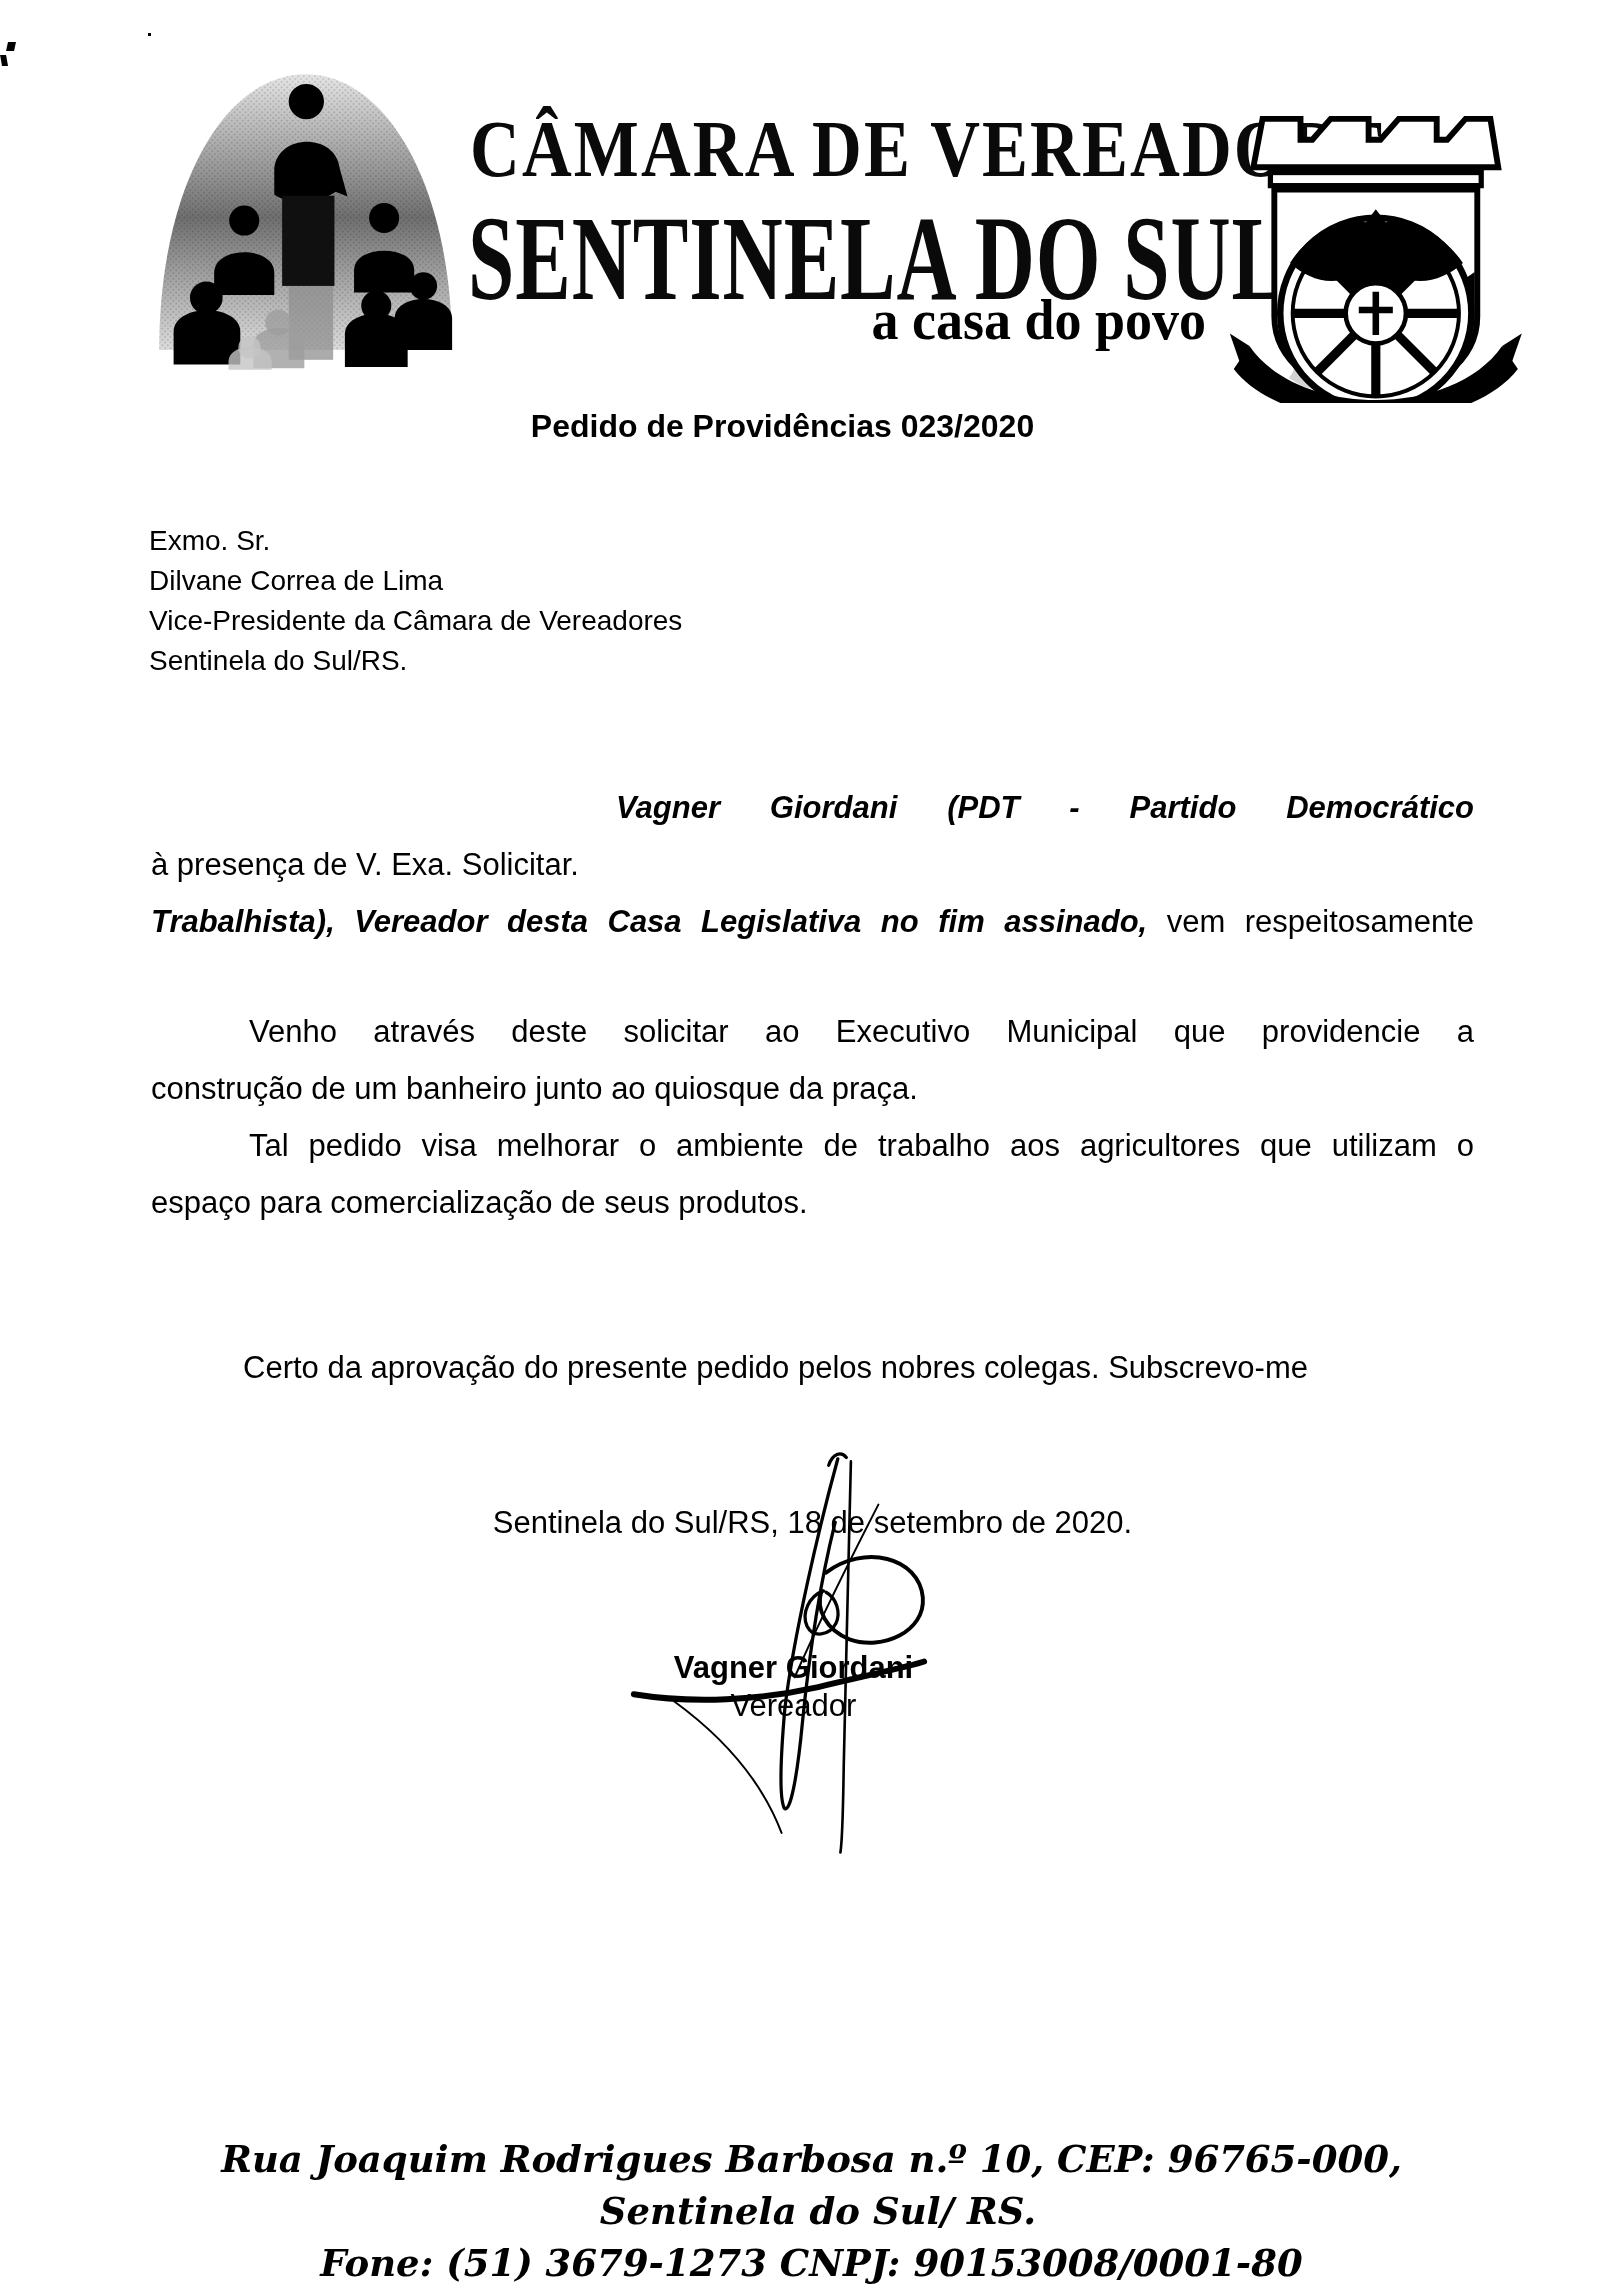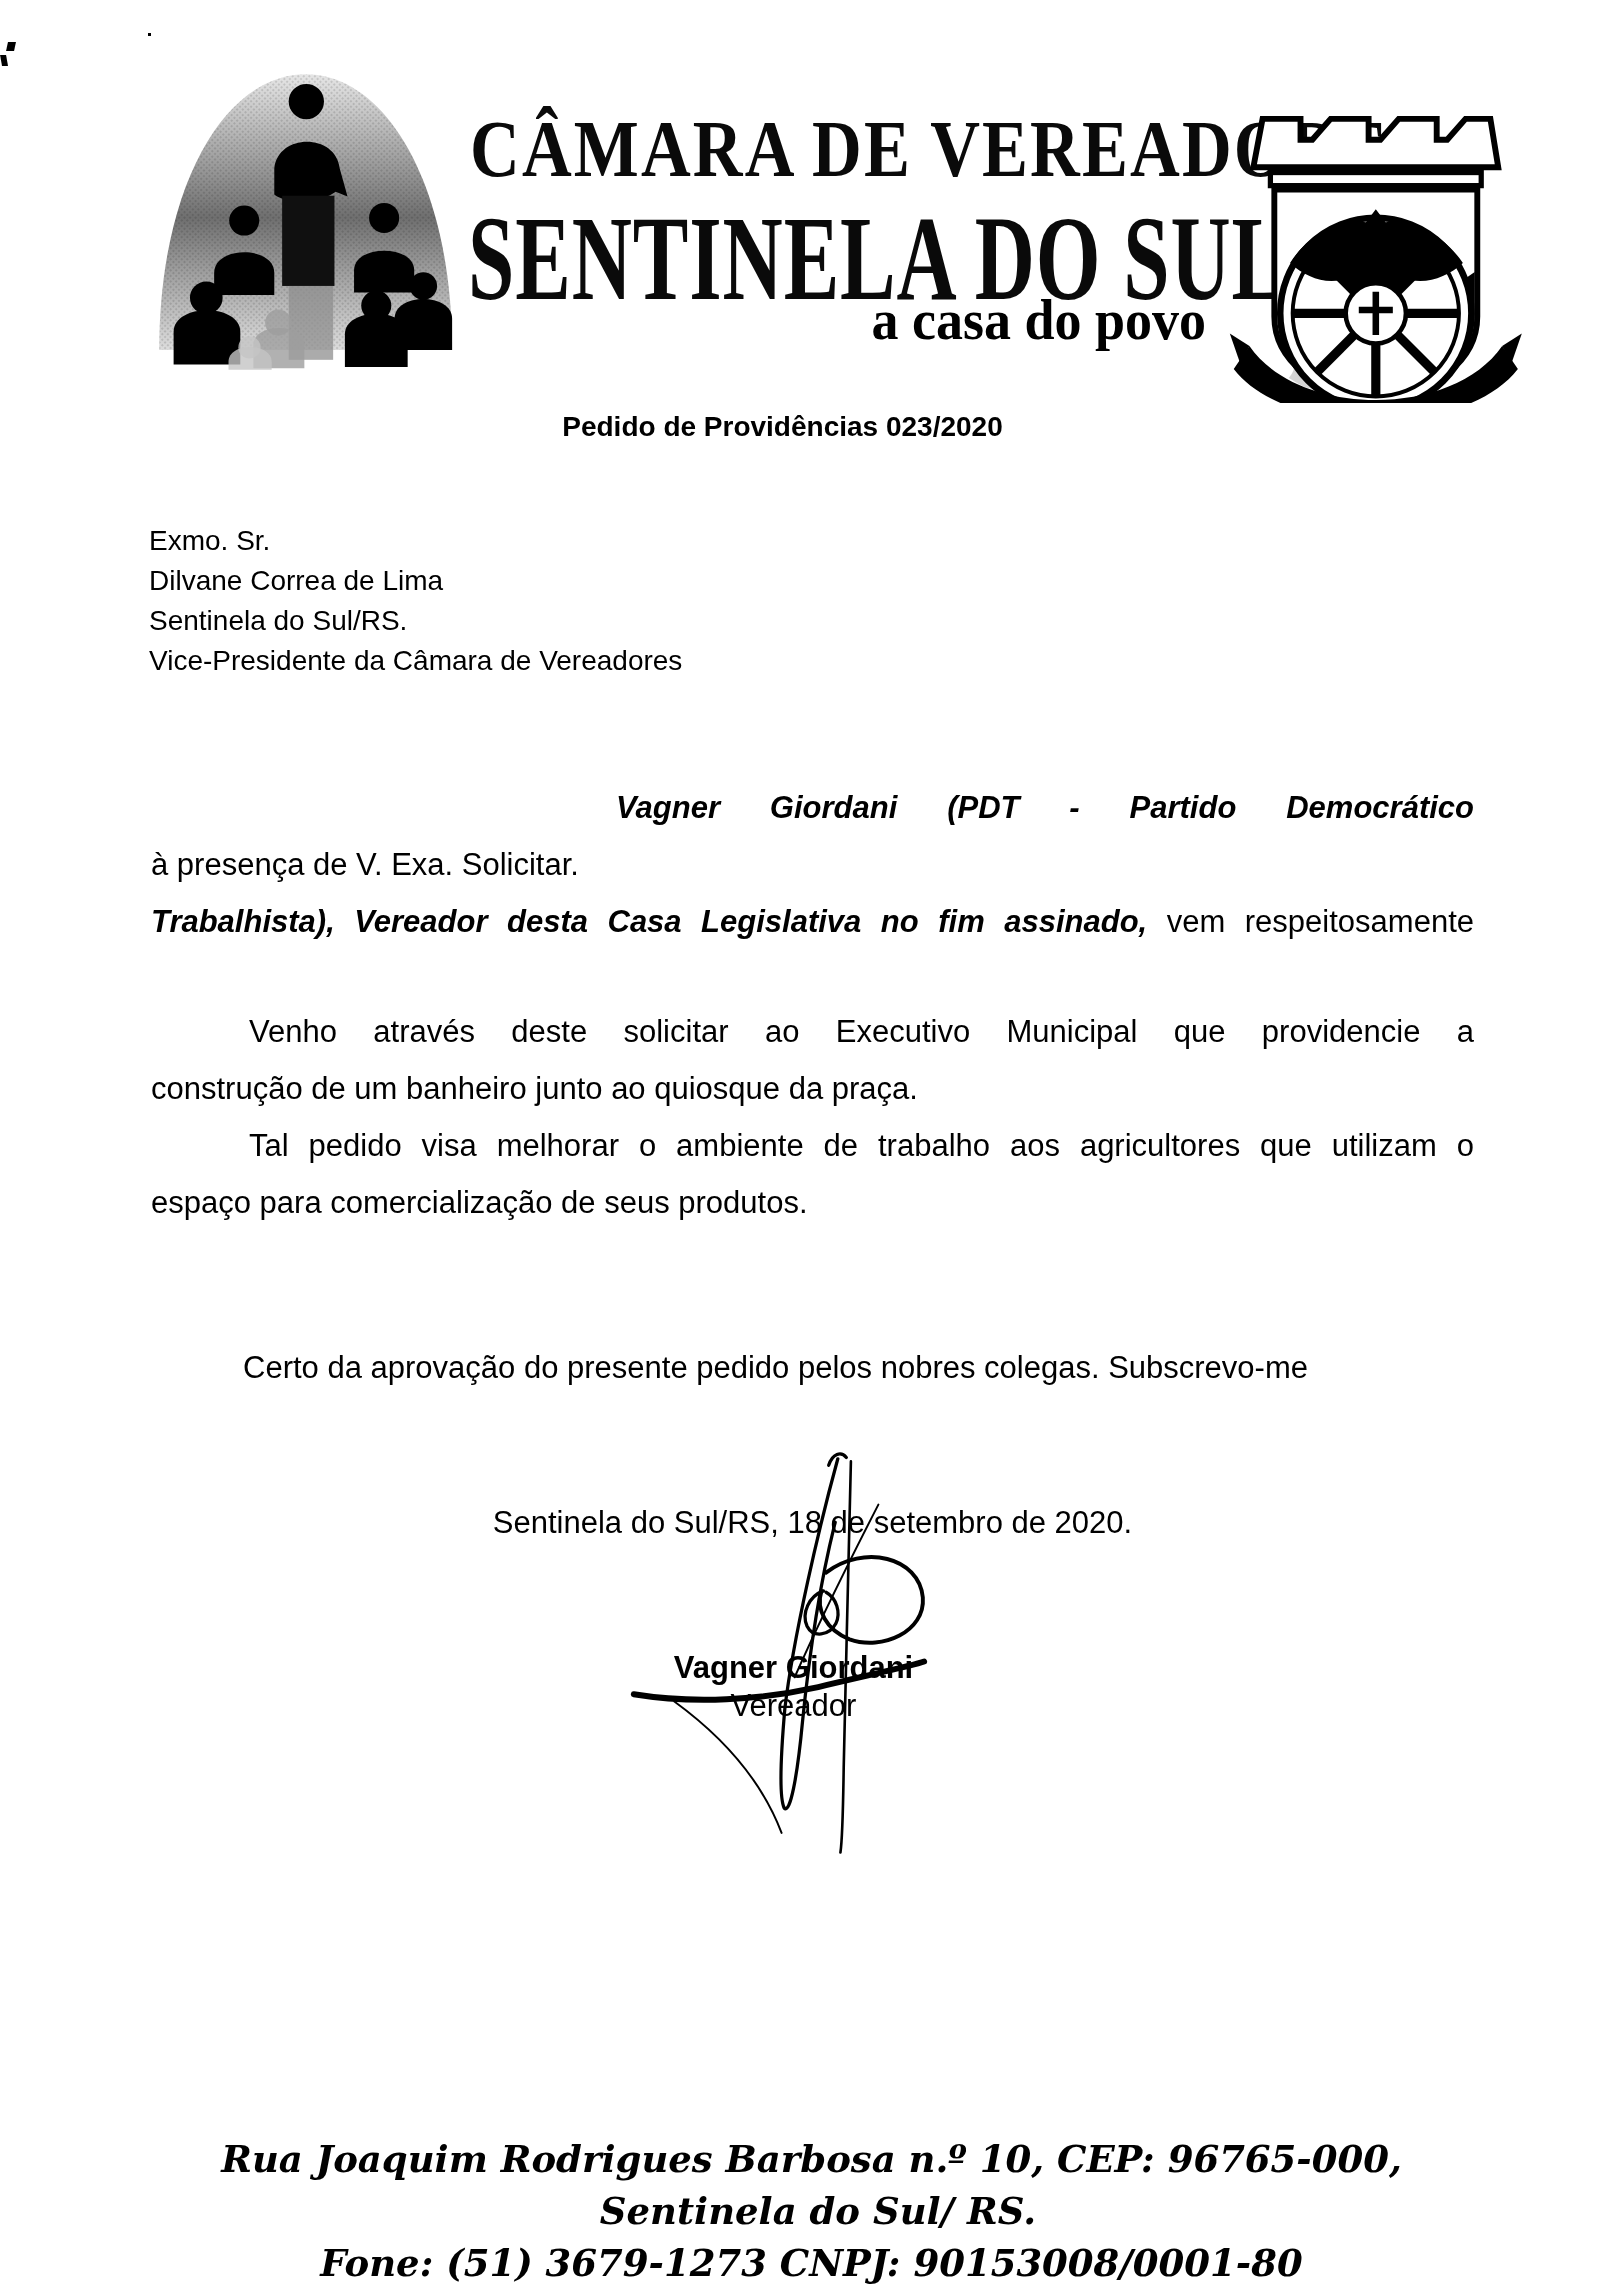--- a/index.html
+++ b/index.html
@@ -13,21 +13,21 @@
   }
   .abs{position:absolute;}
   
   .hdr-line{position:absolute;white-space:nowrap;font-family:"Liberation Serif", serif;font-weight:bold;color:#0a0a0a;}
   .hdr1{left:470px;top:103px;font-size:65px;transform:scale(1.06,1.24);transform-origin:left top;letter-spacing:2px;}
   .hdr2{left:468px;top:189px;font-size:119px;transform:scale(0.70,1.02);transform-origin:left top;letter-spacing:1.3px;}
   .tagline{left:468px;top:288px;width:738px;text-align:right;position:absolute;
     font-family:"Liberation Serif", serif;font-weight:bold;font-size:54px;transform:scaleY(1.05);transform-origin:left top;}
   
   .title{position:absolute;left:118px;top:407px;width:1329px;text-align:center;
-    font-size:28px;font-weight:bold;line-height:39px;}
+    font-size:32px;font-weight:bold;line-height:39px;}
   .addr{position:absolute;left:149px;top:521px;font-size:28px;line-height:40px;}
   .para{position:absolute;left:151px;width:1323px;font-size:31px;}
   .pline{height:57px;line-height:57px;text-align:justify;text-align-last:justify;}
   .pline.last{text-align:left;text-align-last:left;}
   .b{font-weight:bold;font-style:italic;}
   .sline{position:absolute;font-size:31px;line-height:35px;white-space:nowrap;}
   .closing{left:151px;top:1350px;width:1323px;text-indent:92px;}
   .dateline{left:151px;top:1505px;width:1323px;text-align:center;white-space:normal;}
   .signame{left:589px;top:1650px;width:409px;text-align:center;font-weight:bold;}
   .sigrole{left:589px;top:1688px;width:409px;text-align:center;}
@@ -127,22 +127,22 @@
       <path d="M54,443 L24,424 L40,470 Z" fill="#000"></path>
       <path d="M440,443 L470,424 L454,470 Z" fill="#000"></path>
     </svg>
   </div>
 
   <div class="title">Pedido de Providências 023/2020</div>
 
   <div class="addr">
     <div>Exmo. Sr.</div>
     <div>Dilvane Correa de Lima</div>
+    <div>Vice-Presidente da Câmara de Vereadores</div>
     <div>Sentinela do Sul/RS.</div>
-    <div>Vice-Presidente da Câmara de Vereadores</div>
   </div>
 
   <div class="para" style="top:779px;">
     <div class="pline" style="text-indent:465px;"><span class="b">Vagner Giordani (PDT - Partido Democrático</span></div>
     <div class="pline last">à presença de V. Exa. Solicitar.</div>
     <div class="pline"><span class="b">Trabalhista), Vereador desta Casa Legislativa no fim assinado,</span> <span>vem respeitosamente</span></div>
   </div>
 
   <div class="para" style="top:1003px;">
     <div class="pline" style="text-indent:98px;">Venho através deste solicitar ao Executivo Municipal que providencie a</div>

